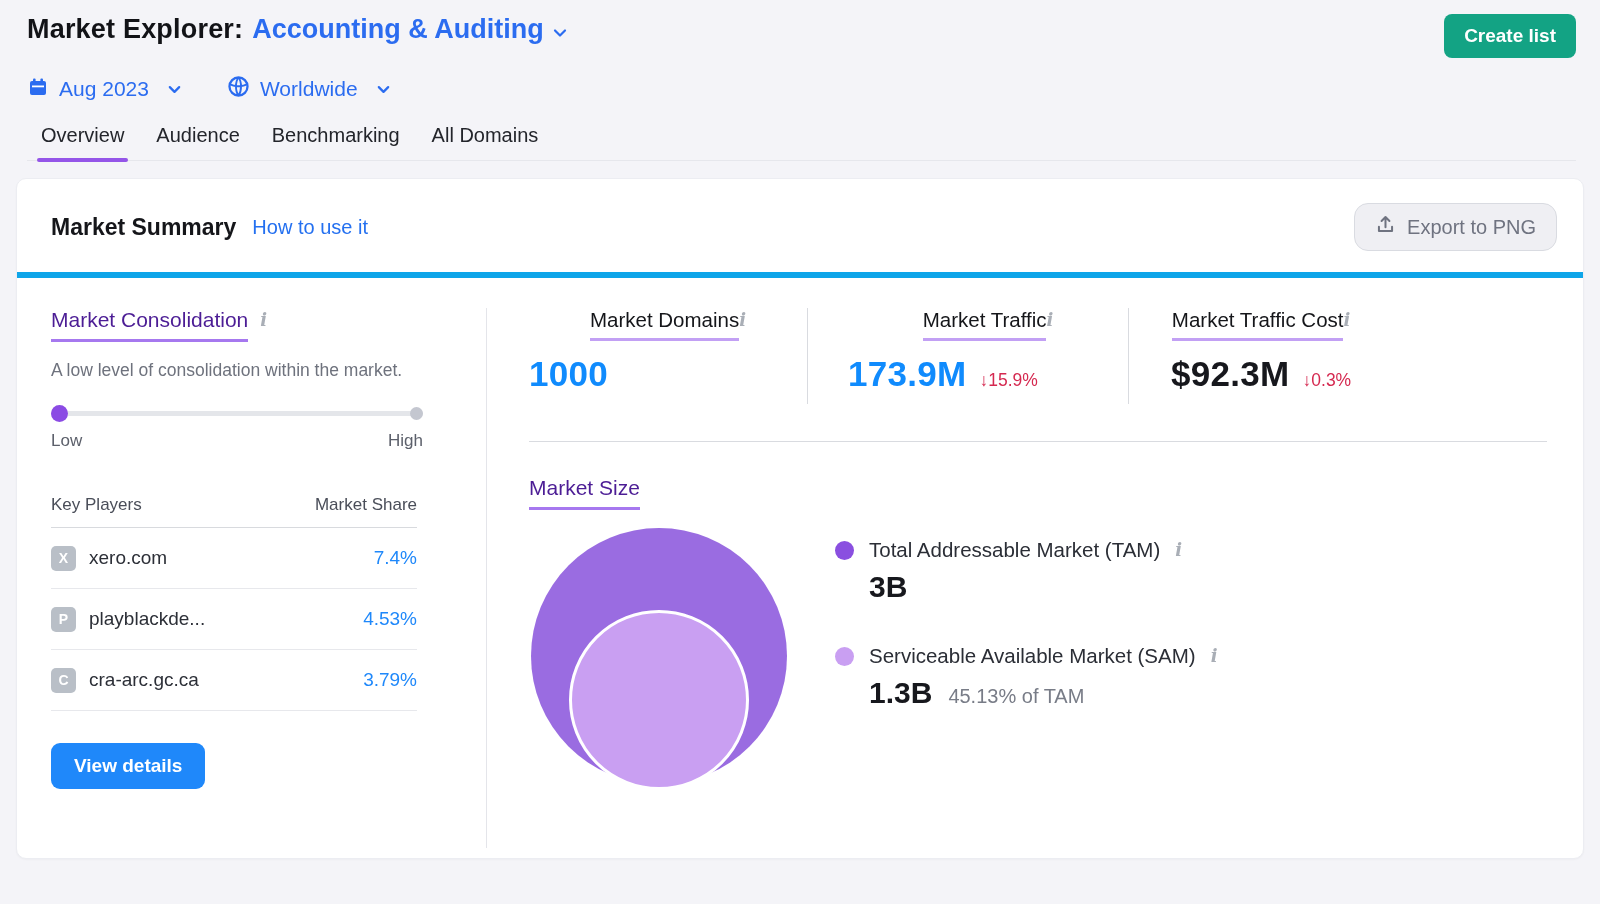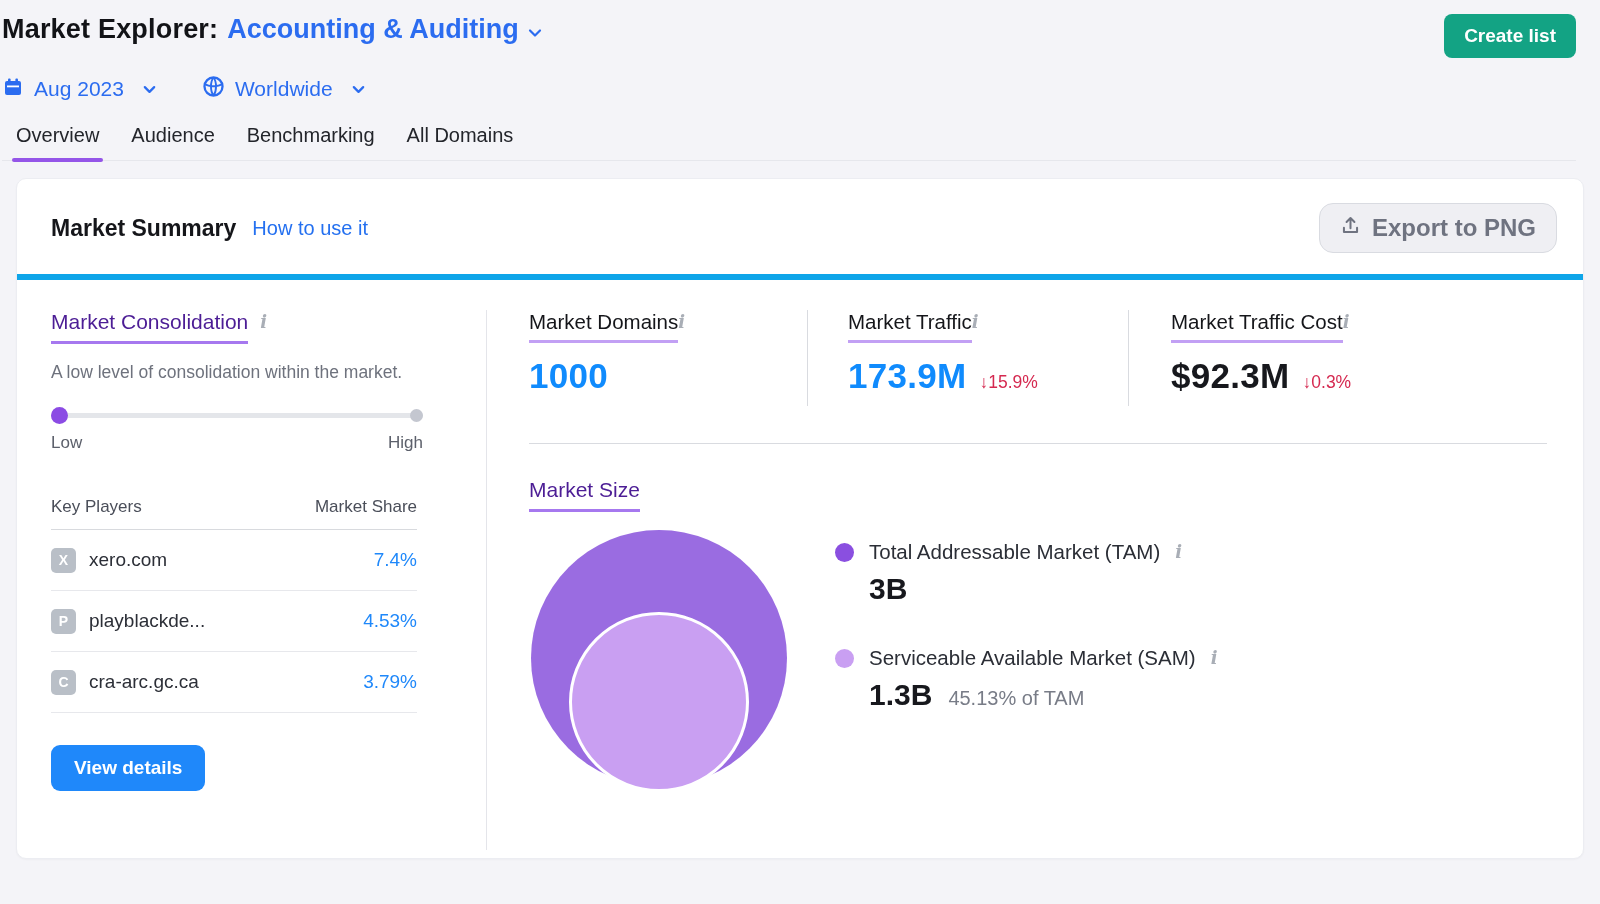--- a/index.html
+++ b/index.html
@@ -1,19 +1,19 @@
 <!DOCTYPE html>
 <html><head>
 <meta charset="utf-8">
 <style>
   * { margin:0; padding:0; box-sizing:border-box; }
   html,body { width:1600px; height:904px; background:#f4f4f8; font-family:"Liberation Sans", sans-serif; color:#1b1c21; overflow:hidden; }
 
   
-  .page-header { padding:14px 24px 0 2px; }
+  .page-header { padding:14px 24px 0 27px; }
   .title-row { display:flex; align-items:flex-start; }
   .page-title { font-size:27px; font-weight:700; color:#121317; letter-spacing:.2px; }
   .market-picker { display:flex; align-items:center; margin-left:9px; cursor:pointer; }
   .market-name { font-size:27px; font-weight:700; color:#2b6cf0; }
   .chev { width:16px; height:16px; margin-left:8px; margin-top:6px; }
   .chev svg { display:block; }
   .spacer { flex:1; }
   .create-list-btn { background:#13a384; color:#fff; font-size:19px; font-weight:700; border:none; border-radius:8px; padding:11px 20px; cursor:pointer; font-family:inherit; }
 
   .filters-row { display:flex; align-items:center; margin-top:17px; gap:44px; }
@@ -24,21 +24,21 @@
   .tabs-row { display:flex; margin-top:22px; gap:32px; border-bottom:1px solid #e6e7ec; padding-left:14px; }
   .tab { font-size:20px; color:#23252b; padding-bottom:13px; position:relative; cursor:pointer; }
   .tab.active { font-weight:400; }
   .tab.active::after { content:""; position:absolute; left:-4px; right:-4px; bottom:-2px; height:4px; border-radius:3px; background:#9455e8; }
 
   
   .card { margin:17px 16px 0 16px; background:#fff; border:1px solid #ecedf2; border-radius:10px; height:681px; box-shadow:0 1px 2px rgba(20,20,40,.03); }
   .card-header { display:flex; align-items:center; padding:24px 26px 21px 34px; border-bottom:6px solid #0ea5e9; }
   .card-title { font-size:23px; font-weight:700; color:#15161a; }
   .how-to-link { font-size:20px; color:#2470f0; margin-left:16px; text-decoration:none; cursor:pointer; }
-  .export-btn { margin-left:auto; display:flex; align-items:center; gap:11px; background:#efeff3; border:1px solid #d9dbe1; border-radius:14px; padding:10px 20px; font-size:24px; color:#6f7380; cursor:pointer; font-family:inherit;font-weight:bold; }
+  .export-btn { margin-left:auto; display:flex; align-items:center; gap:11px; background:#efeff3; border:1px solid #d9dbe1; border-radius:14px; padding:10px 20px; font-size:20px; color:#6f7380; cursor:pointer; font-family:inherit; }
 
   .card-body { display:flex; padding:30px 0 24px 34px; height:594px; }
 
   
   .left-col { width:436px; padding-right:30px; border-right:1px solid #e4e5ea; }
   .section-title-row { display:flex; align-items:flex-start; gap:12px; }
   .section-title { font-size:21px; color:#4c1d95; padding-bottom:7px; border-bottom:3px solid #a678ef; }
   .info-i { font-family:"DejaVu Serif", serif; font-style:italic; font-weight:700; font-size:18px; color:#a9aeb6; line-height:1; margin-top:3px; cursor:pointer; }
   .consolidation-desc { margin-top:16px; font-size:17.5px; line-height:1.45; color:#6e727d; width:360px; }
 
@@ -57,21 +57,21 @@
   .view-details-btn { margin-top:32px; background:#1f88fa; color:#fff; font-size:19px; font-weight:700; border:none; border-radius:9px; padding:12px 23px; cursor:pointer; font-family:inherit; }
 
   
   .right-col { flex:1; padding-left:42px; padding-right:36px; }
   .stats-row { display:flex; align-items:flex-start; }
   .stat { }
   .stat-1 { width:278px; }
   .stat-2 { width:320px; padding-left:40px; }
   .stat-3 { padding-left:42px; }
   .stat-vdiv { width:1px; height:96px; background:#d9dbe0; }
-  .stat-title-row { display:flex; align-items:flex-start; }
+  .stat-title-row { display:flex; align-items:flex-start;justify-content:center; }
   .stat-title { font-size:20.5px; color:#15161a; padding-bottom:6px; border-bottom:3px solid #c2a0f4; }
   .stat-value-row { display:flex; align-items:baseline; margin-top:13px; gap:13px; }
   .stat-value { font-size:35px; font-weight:700; letter-spacing:.3px; }
   .stat-value.blue { color:#108bfd; }
   .stat-value.dark { color:#17181d; }
   .stat-change { font-size:17.5px; color:#d52950; }
 
   .hdivider { margin-top:37px; border-top:1px solid #d9dbe0; }
 
   .market-size-title-row { margin-top:34px; }

